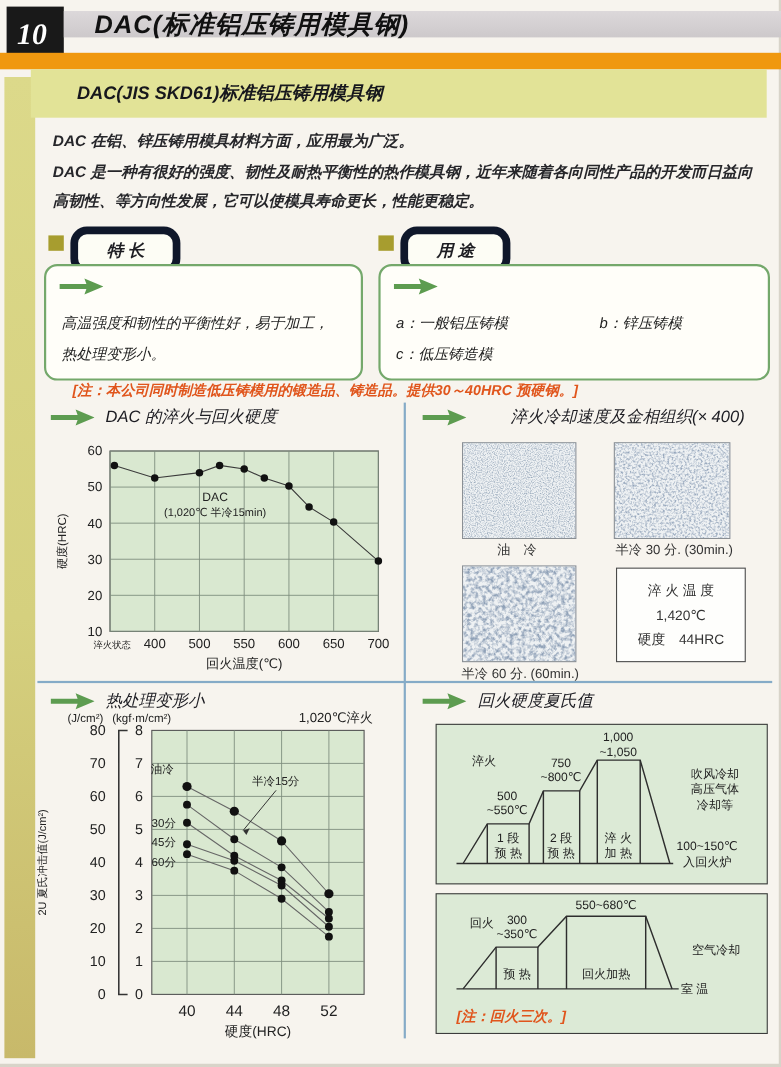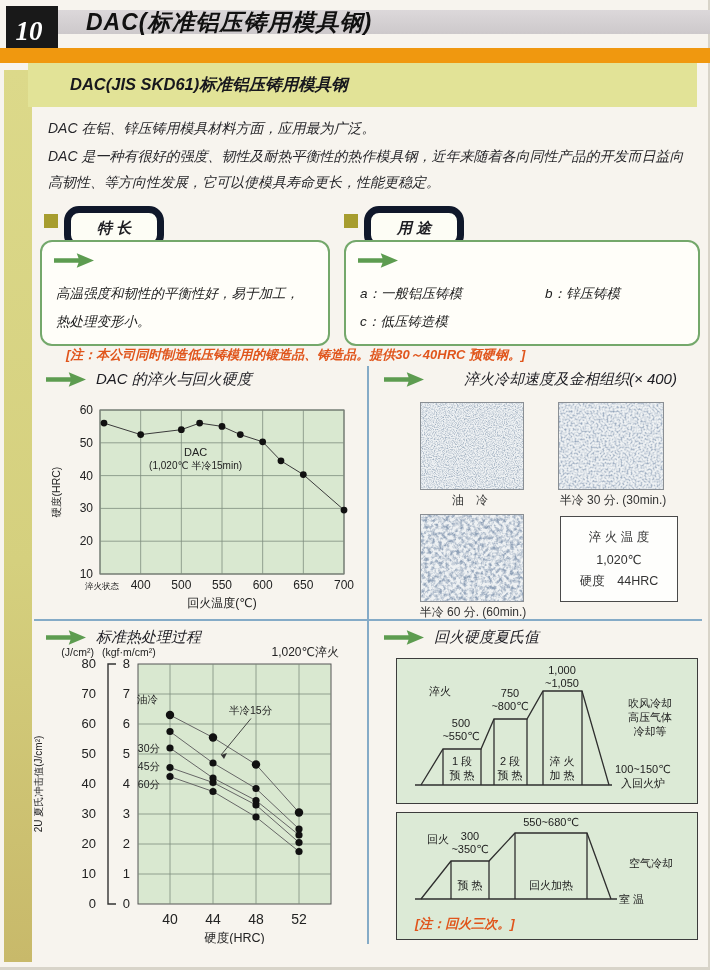--- a/index.html
+++ b/index.html
@@ -13,21 +13,21 @@
         font-family:"Liberation Serif","DejaVu Serif",serif;padding-right:6px;}
   .title-band{position:absolute;left:58px;top:10px;width:652px;height:24px;
         background:linear-gradient(#dcd8da,#cdc9cb);display:flex;align-items:center;}
   .title-band h1{margin:0 0 0 28px;font-size:23px;font-style:italic;font-weight:bold;color:#111;letter-spacing:1px;}
   .orange-bar{position:absolute;left:0;top:48px;width:710px;height:15px;background:#f0980f;}
   .subtitle-band{position:absolute;left:28px;top:63px;width:669px;height:44px;background:#e2e397;display:flex;align-items:center;}
   .subtitle-band h2{margin:0 0 0 42px;font-size:16.5px;font-style:italic;font-weight:bold;color:#17171d;}
   .left-stripe{position:absolute;left:4px;top:70px;width:28px;height:892px;
         background:linear-gradient(#dcd98a,#d5d07e 55%,#c8b96a);}
   
-  .intro{position:absolute;left:48px;top:116px;width:648px;font-size:14px;font-style:italic;line-height:1.85;}
+  .intro{position:absolute;left:48px;top:116px;width:648px;font-size:14px;font-style:italic;line-height:1.85;font-weight:bold;}
   .intro p{margin:0 0 2px 0;}
   
   .sq{position:absolute;width:14px;height:14px;background:#a79d2f;}
   .pill{position:absolute;height:30px;border:7px solid #0f172a;border-radius:15px;background:#fdfdf5;
         display:flex;align-items:center;justify-content:center;padding:0 26px;
         font-style:italic;font-weight:bold;font-size:15px;color:#1d1d22;}
   .gbox{position:absolute;border:2px solid #74a86b;border-radius:12px;background:#fffef9;}
   .gbox .txt{position:absolute;left:14px;font-style:italic;font-size:13.5px;color:#222;line-height:2.1;}
   .note{position:absolute;left:40px;top:346px;font-size:13px;font-style:italic;font-weight:bold;color:#e0551c;margin-left:26px;}
   
@@ -198,29 +198,29 @@
   <div class="cap" style="left:538px;top:492px;width:150px;">半冷 30 分. (30min.)</div>
   <div class="micro" style="left:420px;top:514px;width:102px;height:86px;">
     <svg width="102" height="86">
         <rect width="102" height="86" fill="#eef1f3"></rect>
         <rect width="102" height="86" filter="url(#gr3)"></rect>
       </svg>
   </div>
   <div class="cap" style="left:398px;top:604px;width:150px;">半冷 60 分. (60min.)</div>
   <div class="infobox" style="left:560px;top:516px;width:116px;height:84px;">
     <span>淬 火 温 度</span>
-    <span>1,020℃</span>
+    <span>1,420℃</span>
     <span>硬度　44HRC</span>
   </div>
 
   <div class="sec-title" style="left:46px;top:628px;">
     <svg class="garrow" width="40" height="17" viewBox="0 0 44 18">
       <path d="M0 6.5 H27 L25 1 L44 9 L25 17 L27 11.5 H0 Z" fill="#5d9c50"></path>
     </svg>
-    <span class="t">标准热处理过程</span>
+    <span class="t">热处理变形小</span>
   </div>
   <svg id="chart2" width="336" height="300" style="position:absolute;left:30px;top:644px;">
       <rect x="108" y="20" width="193" height="240" fill="#d9e8d0" stroke="#555" stroke-width="1"></rect>
       <line x1="140" y1="20" x2="140" y2="260" stroke="#7d8d7d" stroke-width="0.8"></line>
       <line x1="183" y1="20" x2="183" y2="260" stroke="#7d8d7d" stroke-width="0.8"></line>
       <line x1="226" y1="20" x2="226" y2="260" stroke="#7d8d7d" stroke-width="0.8"></line>
       <line x1="269" y1="20" x2="269" y2="260" stroke="#7d8d7d" stroke-width="0.8"></line>
       <text x="100" y="264" font-size="13" text-anchor="end" fill="#222">0</text>
       <line x1="108" y1="230" x2="301" y2="230" stroke="#7d8d7d" stroke-width="0.8"></line>
       <text x="100" y="234" font-size="13" text-anchor="end" fill="#222">1</text>

